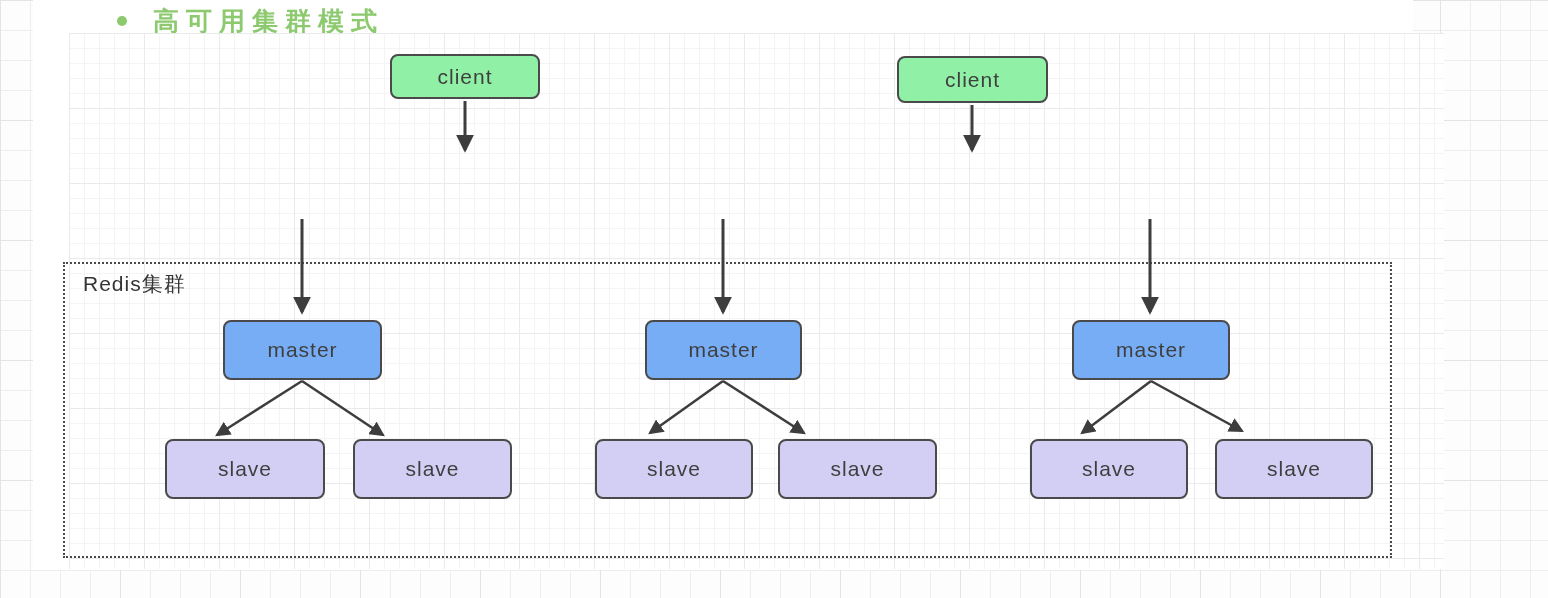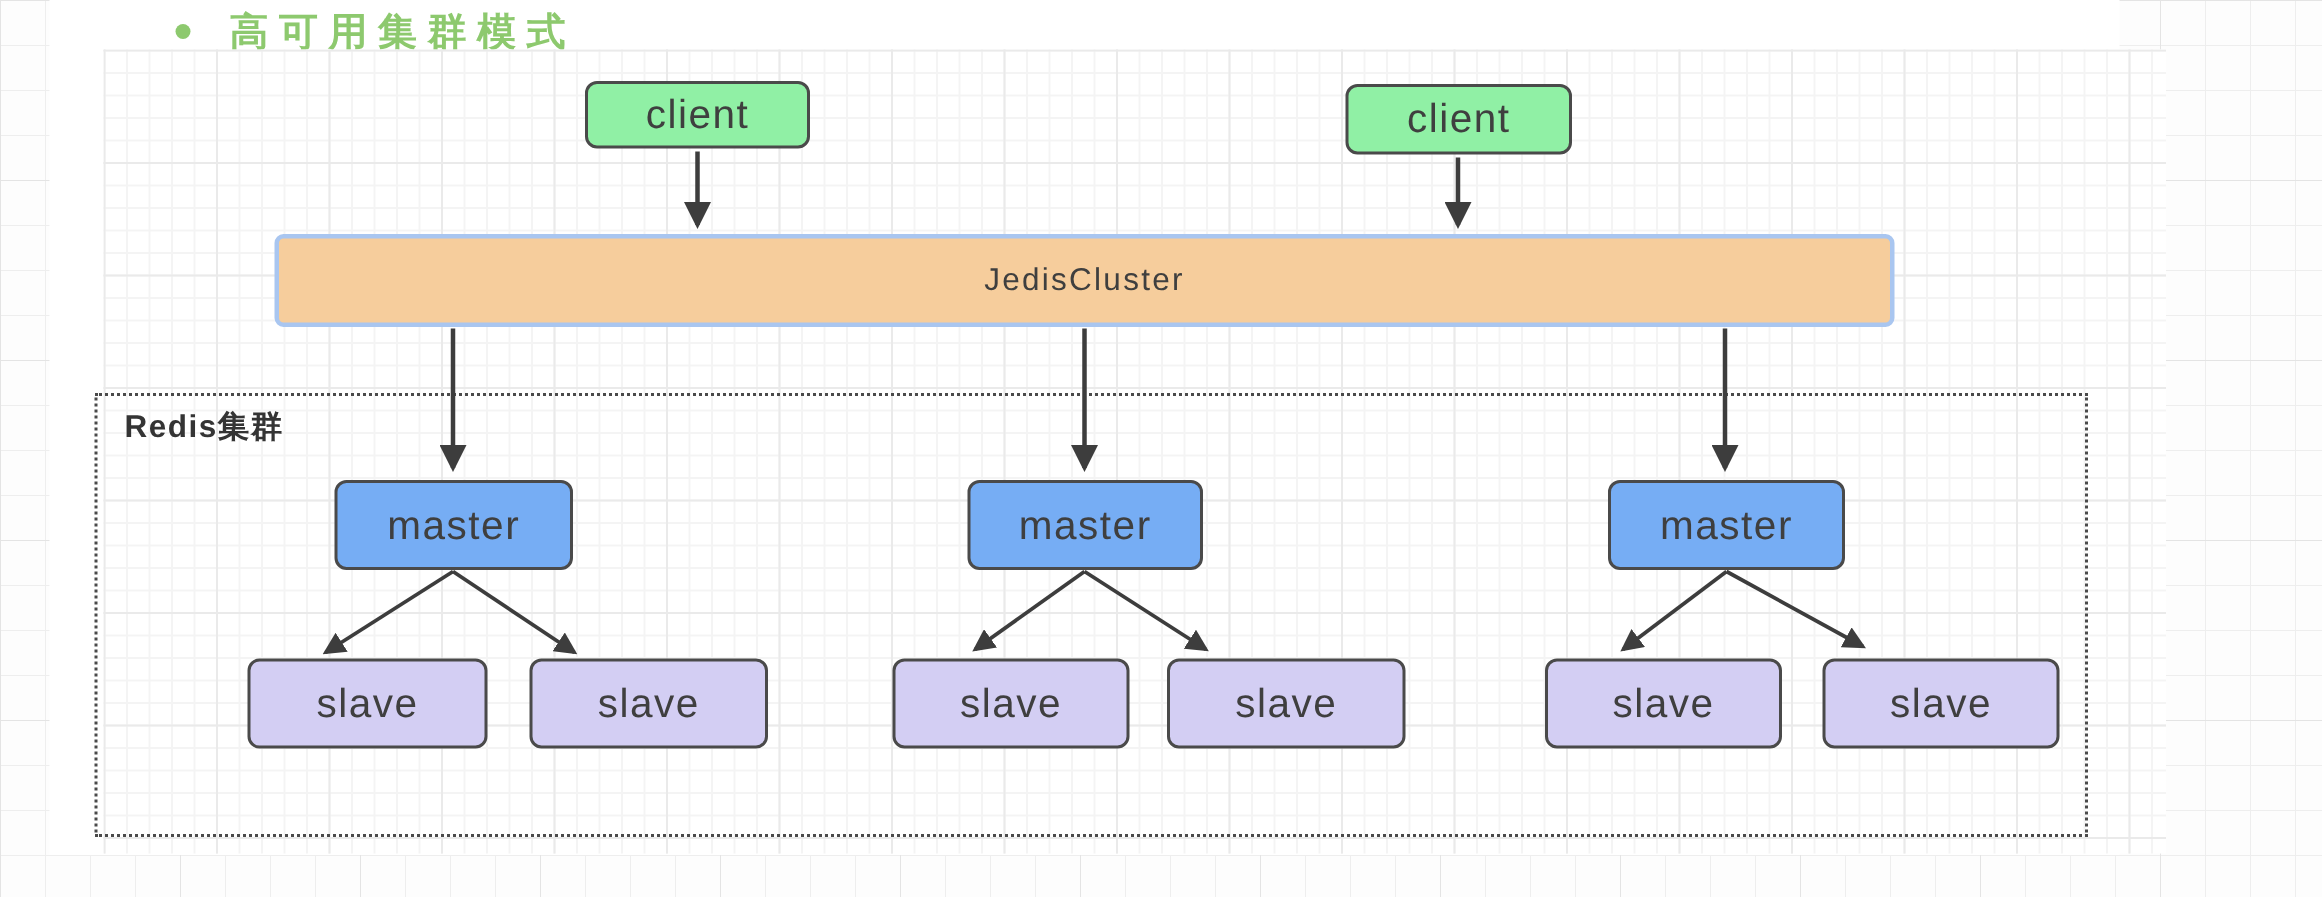--- a/index.html
+++ b/index.html
@@ -41,21 +41,21 @@
       linear-gradient(to bottom, #eaeaea 1px, transparent 1px),
       linear-gradient(to right, #f4f4f4 1px, transparent 1px),
       linear-gradient(to bottom, #f4f4f4 1px, transparent 1px),
       #ffffff;
     background-size:75px 75px,75px 75px,15px 15px,15px 15px;
   }
 
   .node {
     position:absolute; z-index:10;
     display:flex; align-items:center; justify-content:center;
-    font-size:27px; letter-spacing:1px; color:#3f3f3f;
+    font-size:21px; letter-spacing:1px; color:#3f3f3f;
     border:2px solid var(--node-border,#4a4a4a); border-radius:8px;
   }
   .client { background:var(--client-fill,#90f0a5); }
   .master { background:var(--master-fill,#76adf4);text-align:right; }
   .slave  { background:var(--slave-fill,#d3cef3);margin-left:40px; }
 
   .client-1 { left:390px; top:54px;  width:150px; height:45px; }
   .client-2 { left:897px; top:56px;  width:151px; height:47px; }
 
   .bar {
@@ -65,21 +65,21 @@
     display:flex; align-items:center; justify-content:center;
     font-size:21px; letter-spacing:1.5px; color:#3f3f3f;
   }
 
   .group-box {
     position:absolute; z-index:6; left:63px; top:262px; width:1329px; height:296px;
     border:2px dotted var(--group-border,#4a4a4a);
   }
   .group-label {
     position:absolute; left:18px; top:6px;
-    font-size:21px; font-weight:bold; color:#343434; letter-spacing:1px;
+    font-size:21px; font-weight:normal; color:#343434; letter-spacing:1px;
   }
 
   .master-1 { left:223px;  top:320px; width:159px; height:60px; }
   .master-2 { left:645px;  top:320px; width:157px; height:60px; }
   .master-3 { left:1072px; top:320px; width:158px; height:60px; }
 
   .slave-1 { left:125px;  top:439px; width:160px; height:60px; }
   .slave-2 { left:313px;  top:439px; width:159px; height:60px; }
   .slave-3 { left:555px;  top:439px; width:158px; height:60px; }
   .slave-4 { left:738px;  top:439px; width:159px; height:60px; }
@@ -102,21 +102,20 @@
     <div class="diagram-bg"></div>
   </div>
 
   <div class="group-box">
     <span class="group-label">Redis集群</span>
   </div>
 
   <div class="node client client-1">client</div>
   <div class="node client client-2">client</div>
 
-  <div class="bar">JedisCluster</div>
 
   <div class="node master master-1">master</div>
   <div class="node master master-2">master</div>
   <div class="node master master-3">master</div>
 
   <div class="node slave slave-1">slave</div>
   <div class="node slave slave-2">slave</div>
   <div class="node slave slave-3">slave</div>
   <div class="node slave slave-4">slave</div>
   <div class="node slave slave-5">slave</div>

